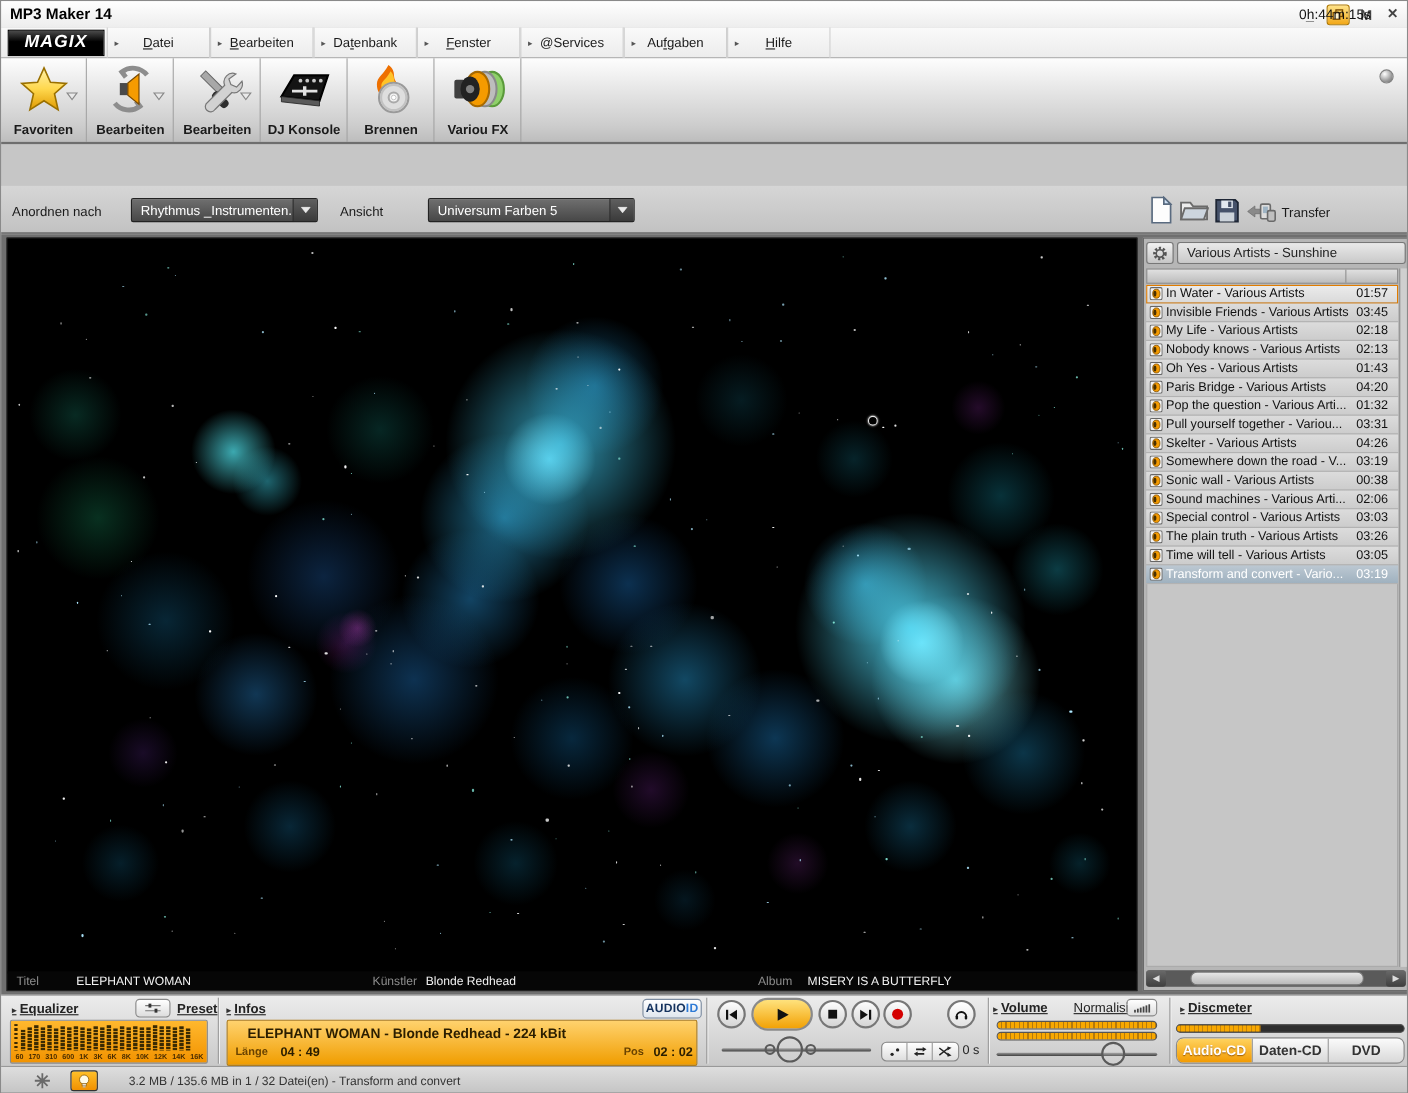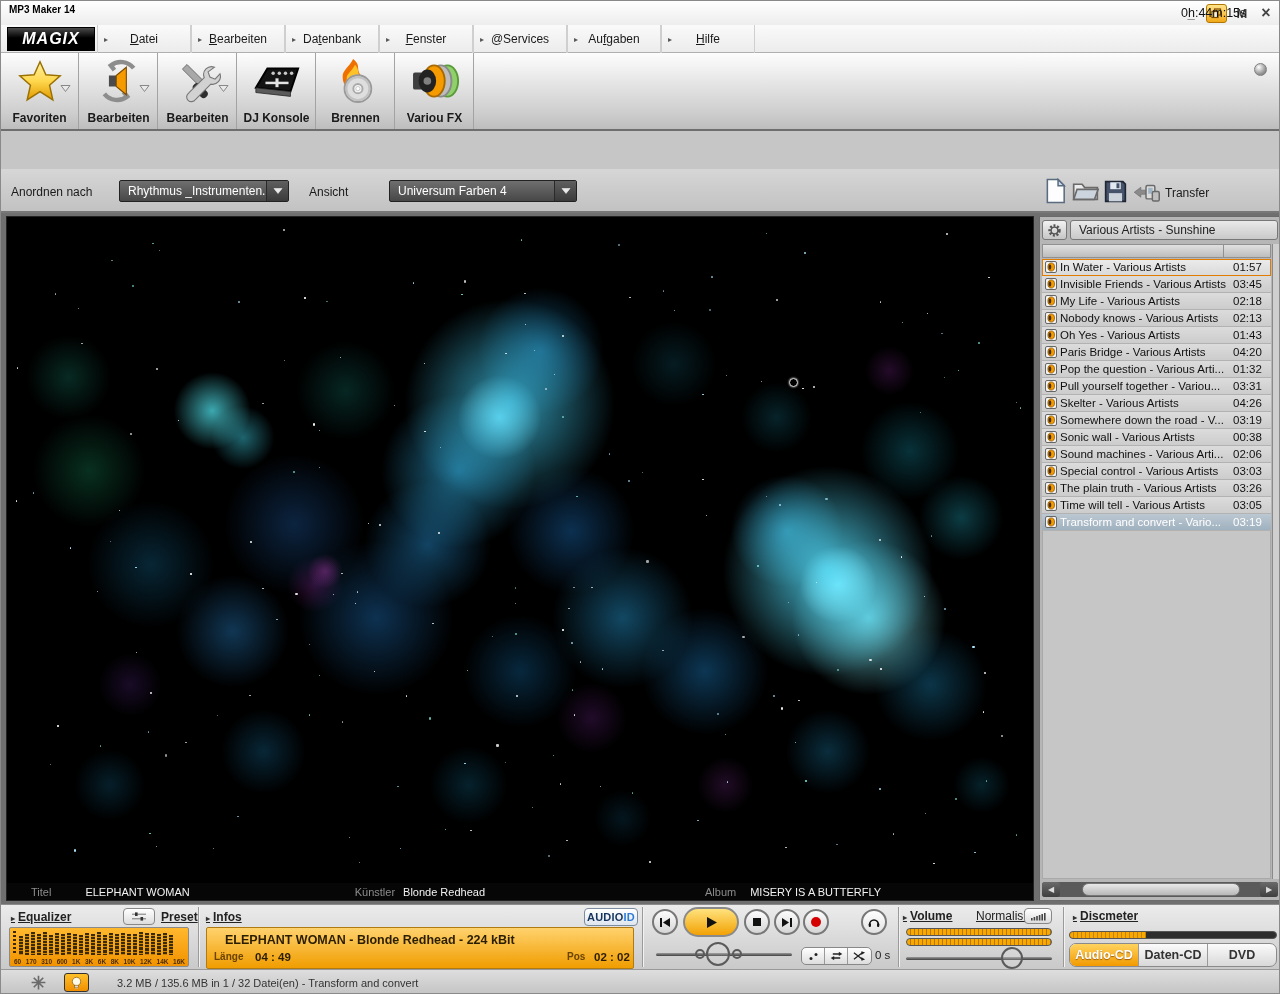--- a/index.html
+++ b/index.html
@@ -5,21 +5,21 @@
   * { margin:0; padding:0; box-sizing:border-box; }
   html,body { background:#7a7a7a; }
   .window {
     position:relative; width:1280px; height:994px; overflow:hidden;
     font-family:"Liberation Sans", sans-serif; background:#c6c6c6;
     border:1px solid #8a8a8a;
   }
   
   .titlebar { position:absolute; left:0; top:0; width:1280px; height:24px;
     background:linear-gradient(#ffffff,#ededed); }
-  .title-text { position:absolute; left:8px; top:3px; font-size:10px; font-weight:bold; color:#000; }
+  .title-text { position:absolute; left:8px; top:3px; font-size:14px; font-weight:bold; color:#000; }
   .win-controls { position:absolute; right:6px; top:2px; height:20px; display:flex; align-items:center; gap:6px; }
   .wc-btn { width:18px; height:18px; display:flex; align-items:center; justify-content:center;
     font-size:13px; font-weight:bold; color:#444; cursor:default; }
   .wc-restore { width:21px; height:19px; border:1px solid #b07800; border-radius:3px;
     background:linear-gradient(#ffe389,#f2a818); display:flex; align-items:center; justify-content:center; }
   
   .menubar { position:absolute; left:0; top:24px; width:1280px; height:28px;
     background:linear-gradient(#fafafa,#ececec); border-bottom:1px solid #b0b0b0; display:flex; }
   .magix-logo { width:88px; height:24px; margin:2px 0 0 6px;
     background:linear-gradient(#4a4a4a,#000 45%,#000); color:#fff; font-weight:bold; font-style:italic;
@@ -322,21 +322,21 @@
     <div class="dropdown" style="left:118px; width:170px;">
       <div class="dd-value">Rhythmus _Instrumenten...</div>
       <div class="dd-arrow">
           <svg width="10" height="8" viewBox="0 0 10 8">
             <polygon points="1,1.5 9,1.5 5,6.5" fill="#e9e9e9" stroke="#fff" stroke-width="0.5"></polygon>
           </svg>
         </div>
     </div>
     <div class="ctrl-label" style="left:308px">Ansicht</div>
     <div class="dropdown" style="left:388px; width:188px;">
-      <div class="dd-value">Universum Farben 4</div>
+      <div class="dd-value">Universum Farben 5</div>
       <div class="dd-arrow">
           <svg width="10" height="8" viewBox="0 0 10 8">
             <polygon points="1,1.5 9,1.5 5,6.5" fill="#e9e9e9" stroke="#fff" stroke-width="0.5"></polygon>
           </svg>
         </div>
     </div>
     <div class="file-ico" style="left:1040px">
       <svg width="22" height="26" viewBox="0 0 14 17">
           <path d="M2 1h7l4 4v11H2z" fill="#fdfdfd" stroke="#5a6b80"></path>
           <path d="M9 1l4 4H9z" fill="#cfe0f4" stroke="#5a6b80"></path>
@@ -552,21 +552,21 @@
           <div class="star" style="height: 1.4px; width: 1.4px; left: 95.414%; top: 84.307%; background: rgb(127, 224, 208); opacity: 0.742847;"></div>
           <div class="star" style="height: 1.4px; width: 1.4px; left: 60.636%; top: 11.9111%; background: rgb(255, 255, 255); opacity: 0.801355;"></div>
           <div class="star" style="height: 1.4px; width: 1.4px; left: 30.3705%; top: 37.3674%; background: rgb(174, 232, 255); opacity: 0.757241;"></div>
           <div class="star" style="height: 1.4px; width: 1.4px; left: 89.3727%; top: 56.6688%; background: rgb(255, 255, 255); opacity: 0.927924;"></div>
           <div class="star" style="height: 1.4px; width: 1.4px; left: 12.5639%; top: 65.1303%; background: rgb(255, 255, 255); opacity: 0.82368;"></div>
           <div class="star" style="height: 1.4px; width: 1.4px; left: 41.4621%; top: 60.7399%; background: rgb(255, 255, 255); opacity: 0.825006;"></div>
           <div class="star" style="height: 1.4px; width: 1.4px; left: 16.6412%; top: 30.321%; background: rgb(255, 255, 255); opacity: 0.970536;"></div>
           <div class="star" style="height: 1.4px; width: 1.4px; left: 67.7704%; top: 39.175%; background: rgb(255, 255, 255); opacity: 0.9374;"></div>
         </div>
       <div class="viz-strip">
-        <span class="strip-label" style="margin-left:24px">Titel</span>
+        <span class="strip-label" style="margin-left:8px">Titel</span>
         <span class="strip-value" style="margin-left:34px">ELEPHANT WOMAN</span>
         <span class="strip-label" style="margin-left:165px">Künstler</span>
         <span class="strip-value" style="margin-left:8px">Blonde Redhead</span>
         <span class="strip-label" style="margin-left:220px">Album</span>
         <span class="strip-value" style="margin-left:14px">MISERY IS A BUTTERFLY</span>
       </div>
     </div>
 
     <div class="plist">
       <div class="pl-header">

